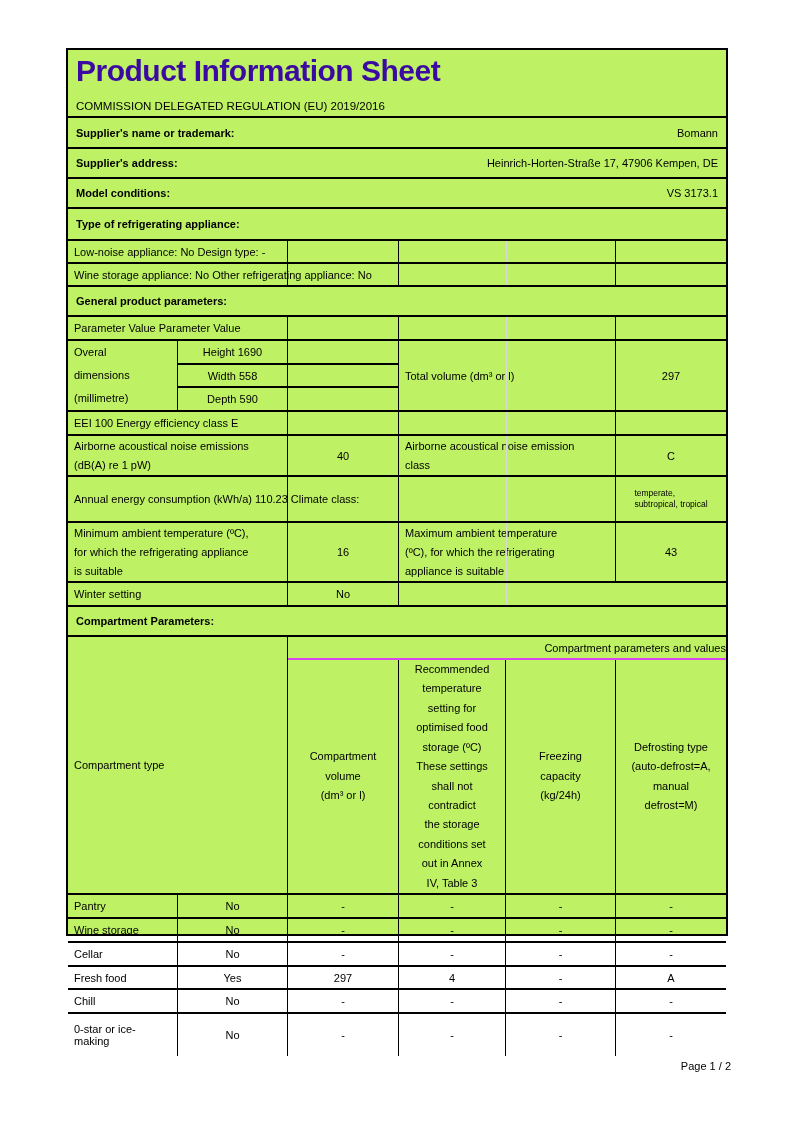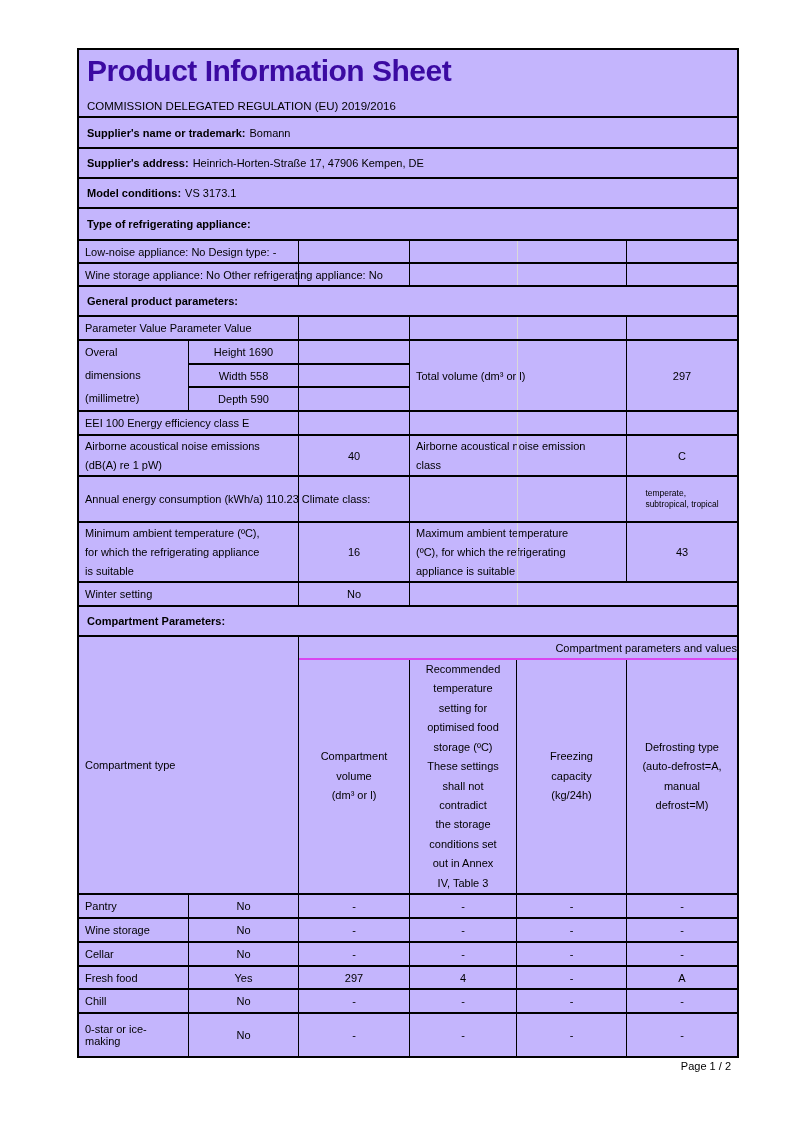--- a/index.html
+++ b/index.html
@@ -1,40 +1,40 @@
 <!DOCTYPE html>
 <html><head>
 <meta charset="utf-8">
 <style>
   html,body{margin:0;padding:0;background:#ffffff;}
   .page{position:relative;width:802px;height:1134px;background:#fff;
         font-family:"Liberation Sans","DejaVu Sans",sans-serif;color:#000;font-size:11px;}
-  .sheet{position:absolute;left:77px;top:48px;width:662px;height:1010px;
-         border:2px solid #000;box-sizing:border-box;background:#c4b5fd;}
+  .sheet{position:absolute;left:66px;top:48px;width:662px;height:888px;
+         border:2px solid #000;box-sizing:border-box;background:#bef264;}
   .row{display:flex;box-sizing:border-box;border-bottom:2px solid #000;align-items:stretch;}
   .row.noline{border-bottom:none;justify-content:center;}
   .cell{box-sizing:border-box;border-right:1px solid #000;padding:0 6px;
         display:flex;align-items:center;position:relative;overflow:visible;}
   .cell.last{border-right:none;justify-content:center;}
   .cell.center{justify-content:center;text-align:center;}
   .pre{white-space:pre-line;}
   .nowrap{white-space:nowrap;}
   .bold{font-weight:bold;}
   .val{margin-left:4px;}
   
   .w-a{width:110px;} .w-b{width:110px;} .w-c{width:111px;}
   .w-d{width:107px;} .w-e{width:110px;} .w-f{width:110px;}
   .w-ab{width:220px;} .w-de{width:217px;} .w-def{width:327px;}
   
   .ghost::after{content:"";position:absolute;left:107px;top:0;bottom:0;width:1px;background:#d9d9d9;}
   
   .titleblock{display:block;padding:4px 8px 0 8px;}
   .titleblock h1{margin:0;font-size:30px;line-height:34px;font-weight:bold;letter-spacing:-0.5px;}
   .titleblock p{margin:12px 0 0 0;font-size:11.5px;}
-  .fullrow{padding:0 8px;display:flex;align-items:center;}
+  .fullrow{padding:0 8px;display:flex;align-items:center;justify-content:space-between;}
   .lh20{line-height:19px;}
   .dims-mid{width:221px;display:flex;flex-direction:column;box-sizing:border-box;}
   .dims-sub{display:flex;flex:1;border-bottom:2px solid #000;box-sizing:border-box;}
   .dims-sub.lastsub{border-bottom:none;}
   .dims-label{line-height:23px;}
   .comp-right{width:438px;display:flex;flex-direction:column;box-sizing:border-box;}
   .comp-group{height:23px;border-bottom:2px solid #d946ef;box-sizing:border-box;
               display:flex;align-items:center;justify-content:flex-end;}
   .comp-cols{flex:1;display:flex;}
   .hdr{line-height:19.4px;}

